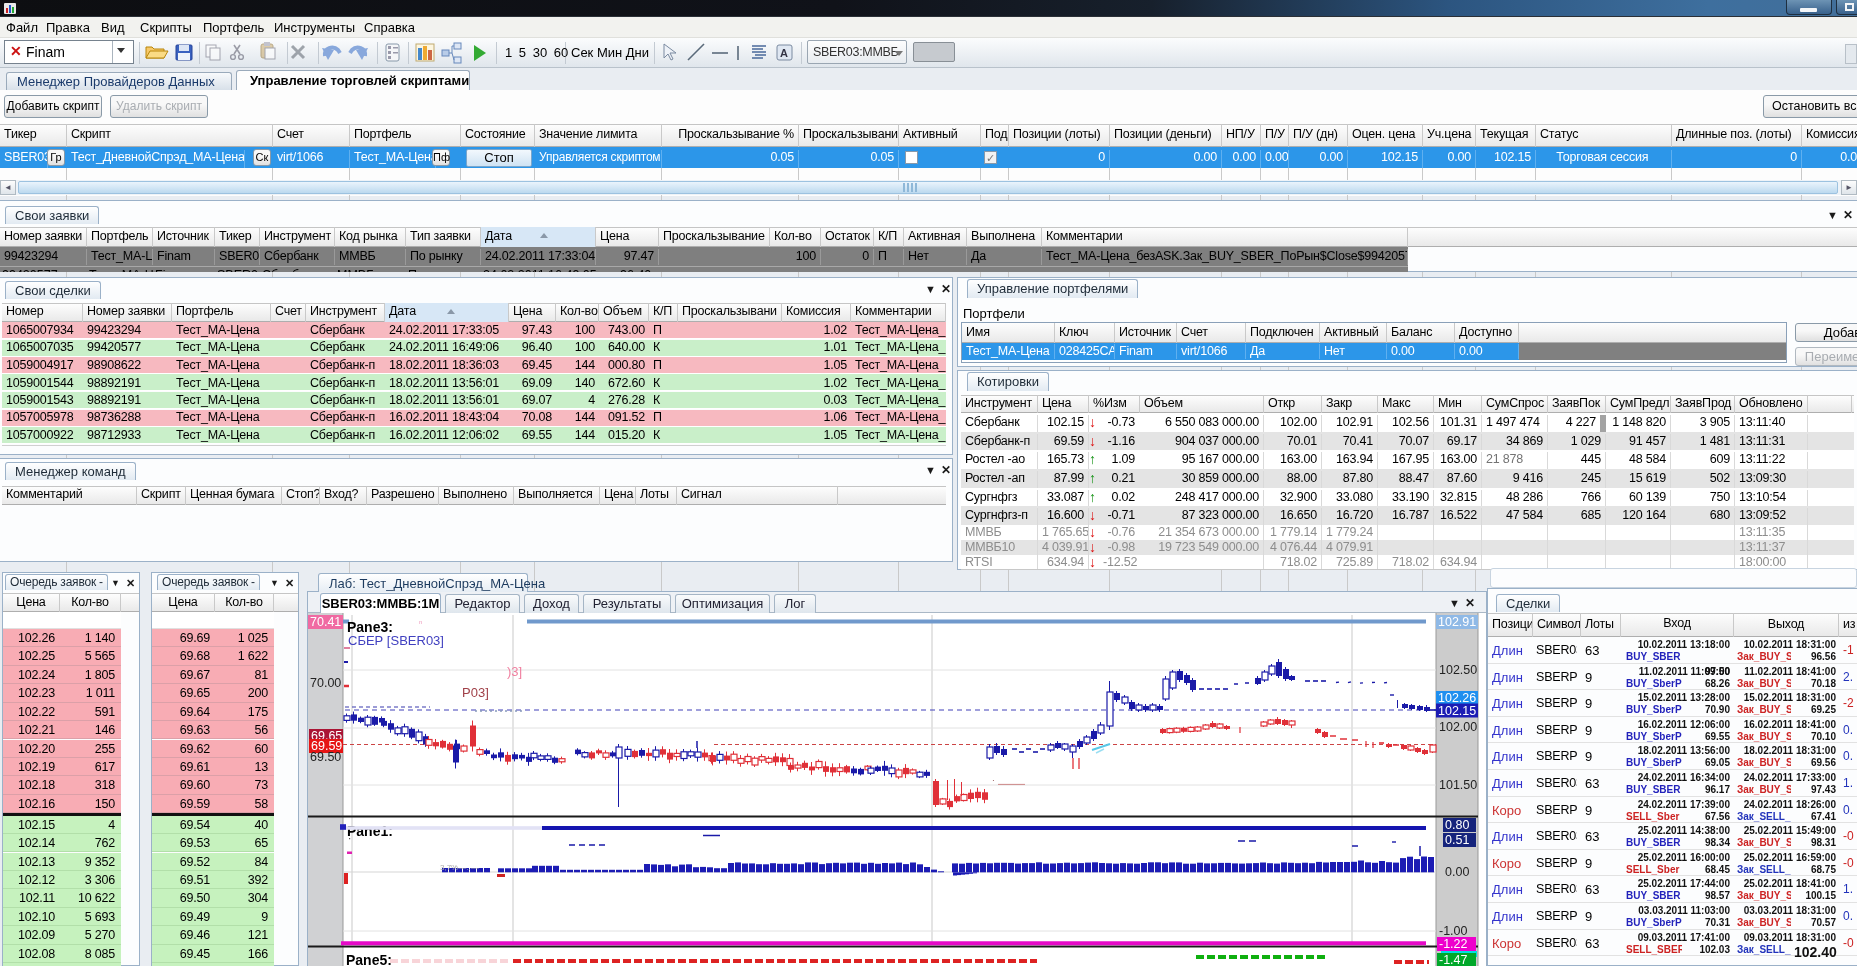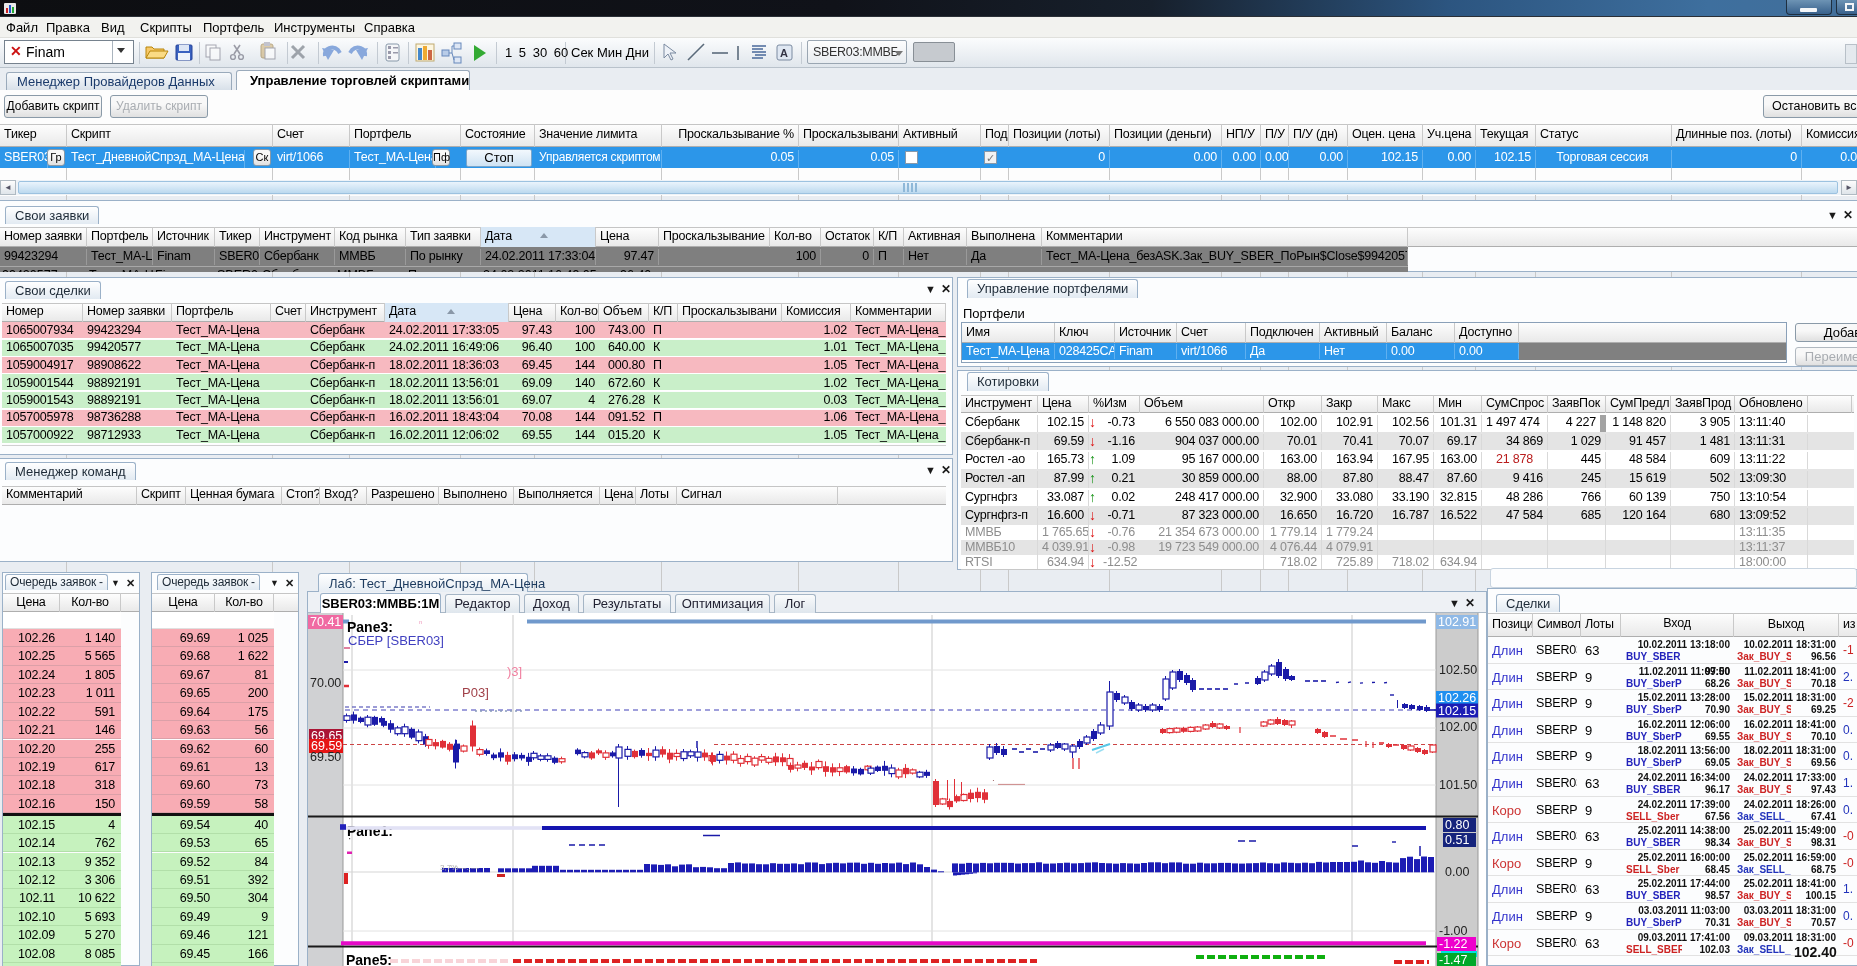--- a/index.html
+++ b/index.html
@@ -427,21 +427,21 @@
 <div class="abs" style="left:1089px;top:434px;width:14px;font-weight:bold;color:#dd1111;line-height:14px;font-size:14px;">↓</div>
 <div class="c r" style="left:1099px;top:434px;width:40px;color:#000;height:17px;line-height:15px;">-1.16</div>
 <div class="abs" style="left:961px;top:450px;width:893px;height:19px;background:#fff;"></div>
 <div class="c" style="left:961px;top:452px;width:77px;color:#000;border-right:1px solid #d9d9d9;height:17px;line-height:15px;">Ростел -ао</div>
 <div class="c" style="left:1038px;top:452px;width:51px;text-align:right;color:#000;border-right:1px solid #d9d9d9;height:17px;line-height:15px;">165.73</div>
 <div class="c" style="left:1140px;top:452px;width:124px;text-align:right;color:#000;border-right:1px solid #d9d9d9;height:17px;line-height:15px;">95 167 000.00</div>
 <div class="c" style="left:1264px;top:452px;width:58px;text-align:right;color:#000;border-right:1px solid #d9d9d9;height:17px;line-height:15px;">163.00</div>
 <div class="c" style="left:1322px;top:452px;width:56px;text-align:right;color:#000;border-right:1px solid #d9d9d9;height:17px;line-height:15px;">163.94</div>
 <div class="c" style="left:1378px;top:452px;width:56px;text-align:right;color:#000;border-right:1px solid #d9d9d9;height:17px;line-height:15px;">167.95</div>
 <div class="c" style="left:1434px;top:452px;width:48px;text-align:right;color:#000;border-right:1px solid #d9d9d9;height:17px;line-height:15px;">163.00</div>
-<div class="c" style="left:1482px;top:452px;width:66px;text-align:center;color:#b91c1c;border-right:1px solid #d9d9d9;height:17px;line-height:15px;">21 878</div>
+<div class="c" style="left:1482px;top:452px;width:66px;text-align:left;color:#737373;border-right:1px solid #d9d9d9;height:17px;line-height:15px;">21 878</div>
 <div class="c" style="left:1548px;top:452px;width:58px;text-align:right;color:#000;border-right:1px solid #d9d9d9;height:17px;line-height:15px;">445</div>
 <div class="c" style="left:1606px;top:452px;width:65px;text-align:right;color:#000;border-right:1px solid #d9d9d9;height:17px;line-height:15px;">48 584</div>
 <div class="c" style="left:1671px;top:452px;width:64px;text-align:right;color:#000;border-right:1px solid #d9d9d9;height:17px;line-height:15px;">609</div>
 <div class="c" style="left:1735px;top:452px;width:73px;color:#000;border-right:1px solid #d9d9d9;height:17px;line-height:15px;">13:11:22</div>
 <div class="abs" style="left:1089px;top:452px;width:14px;font-weight:bold;color:#109010;line-height:14px;font-size:14px;">↑</div>
 <div class="c r" style="left:1099px;top:452px;width:40px;color:#000;height:17px;line-height:15px;">1.09</div>
 <div class="abs" style="left:961px;top:469px;width:893px;height:19px;background:#e4e4e4;"></div>
 <div class="c" style="left:961px;top:471px;width:77px;color:#000;border-right:1px solid #d9d9d9;height:17px;line-height:15px;">Ростел -ап</div>
 <div class="c" style="left:1038px;top:471px;width:51px;text-align:right;color:#000;border-right:1px solid #d9d9d9;height:17px;line-height:15px;">87.99</div>
 <div class="c" style="left:1140px;top:471px;width:124px;text-align:right;color:#000;border-right:1px solid #d9d9d9;height:17px;line-height:15px;">30 859 000.00</div>

